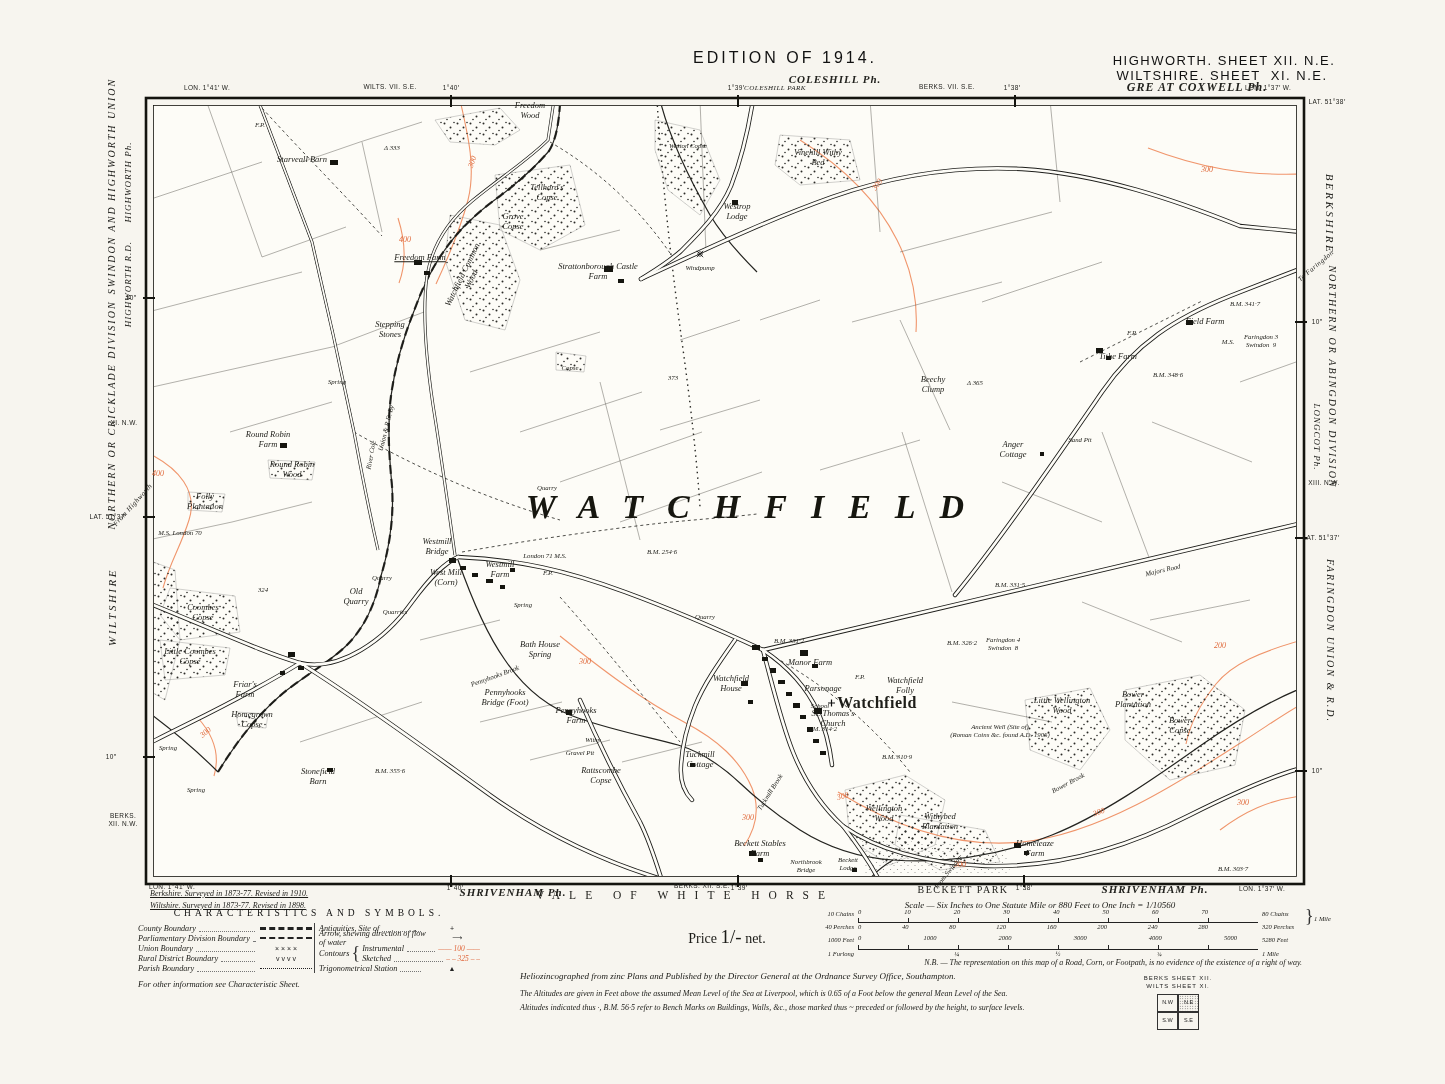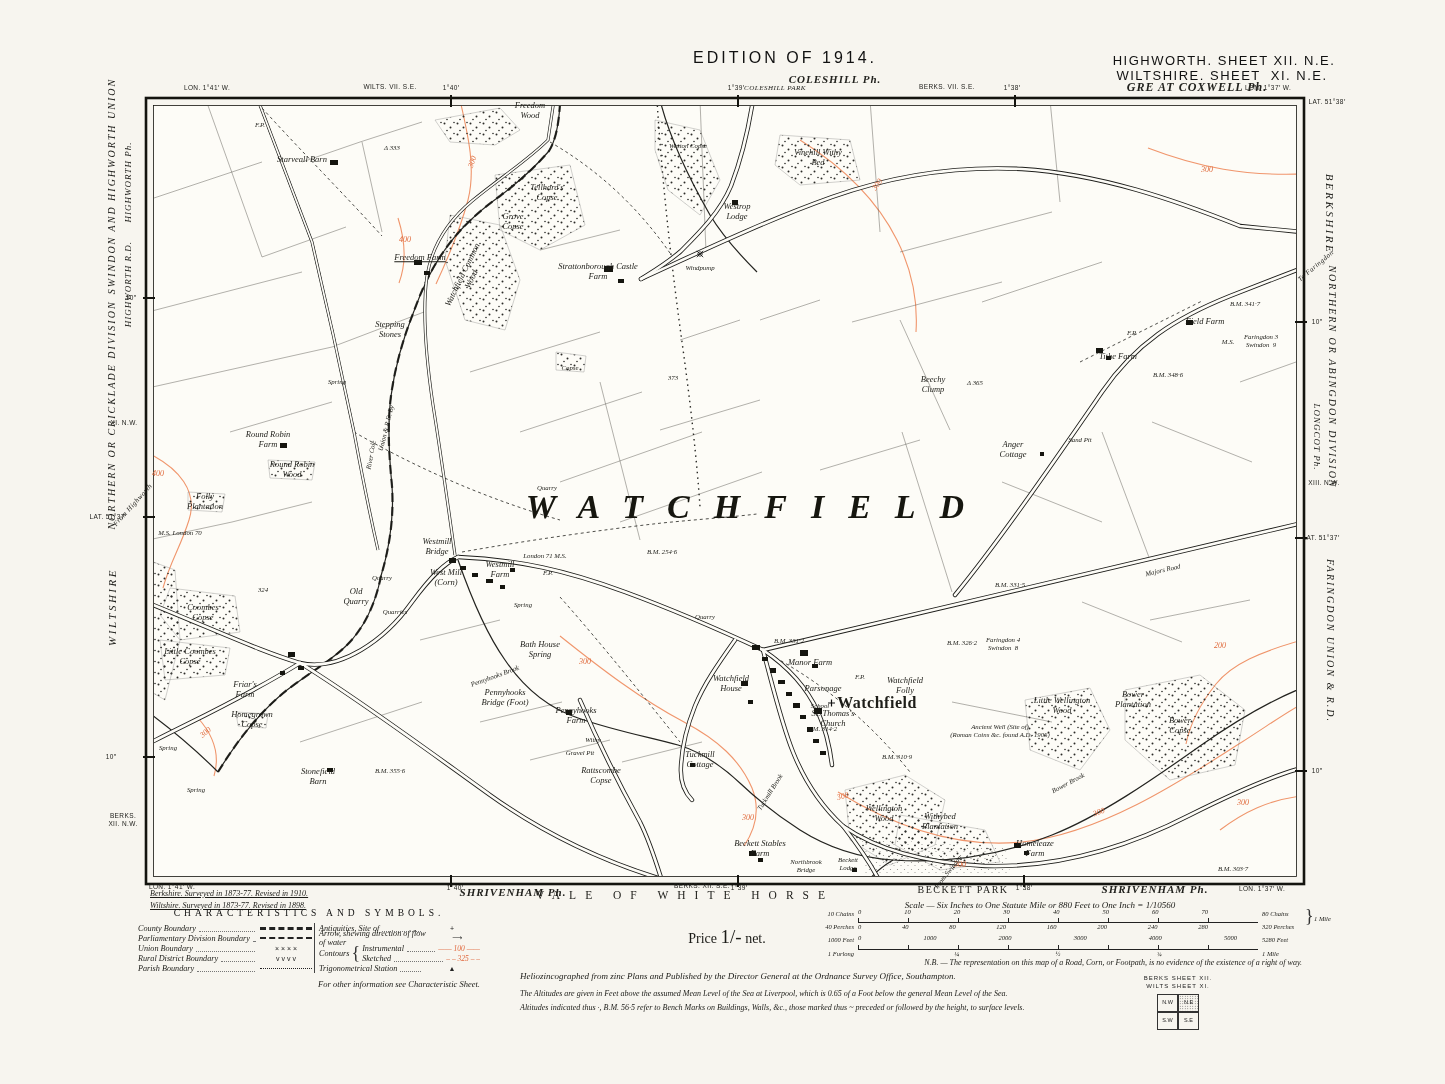--- a/index.html
+++ b/index.html
@@ -40,21 +40,21 @@
   .sym{width:56px;display:flex;align-items:center;justify-content:center;
        font:400 7px "Liberation Sans",sans-serif;color:#222;}
   .sym-county{border-top:3px dashed #222;height:0;}
   .sym-parl{border-top:2px dashed #222;height:0;}
   .sym-parish{border-top:1.5px dotted #222;height:0;}
   .lg-crow{display:flex;align-items:center;height:20px;font:italic 8.2px "Liberation Serif",serif;}
   .lg-brace{font-size:18px;font-style:normal;margin:0 2px;color:#333;}
   .lg-cc{flex:1;}
   .lg-ccr{display:flex;align-items:center;height:10px;}
   .csamp{color:#e0673c;font-size:7.5px;white-space:pre;}
-  .lg-foot{text-align:right;font:italic 8.5px "Liberation Serif",serif;margin-top:6px;}
+  .lg-foot{text-align:left;font:italic 8.5px "Liberation Serif",serif;margin-top:6px;}
   #price{position:absolute;left:727px;top:937px;transform:translate(-50%,-50%);
          font:400 14px "Liberation Serif",serif;white-space:nowrap;}
   #price .pv{font-size:19px;}
   #scale{position:absolute;left:800px;top:898px;width:525px;height:66px;
          font:italic 7px "Liberation Serif",serif;}
   .sc-title{position:absolute;left:240px;top:2px;transform:translateX(-50%);
             font:italic 9px "Liberation Serif",serif;white-space:nowrap;}
   .sc-bar{position:absolute;height:4px;border-bottom:1px solid #222;
           background:repeating-linear-gradient(90deg,#222 0 1px,transparent 1px 50px);}
   .sc-nums{position:absolute;display:flex;justify-content:space-between;font-size:6.5px;}

